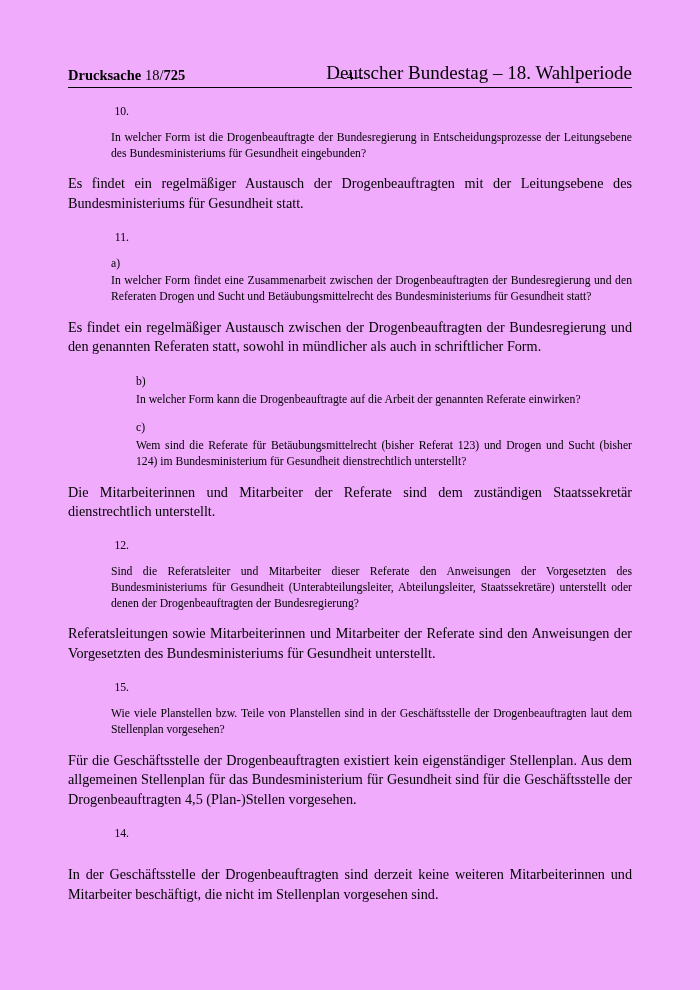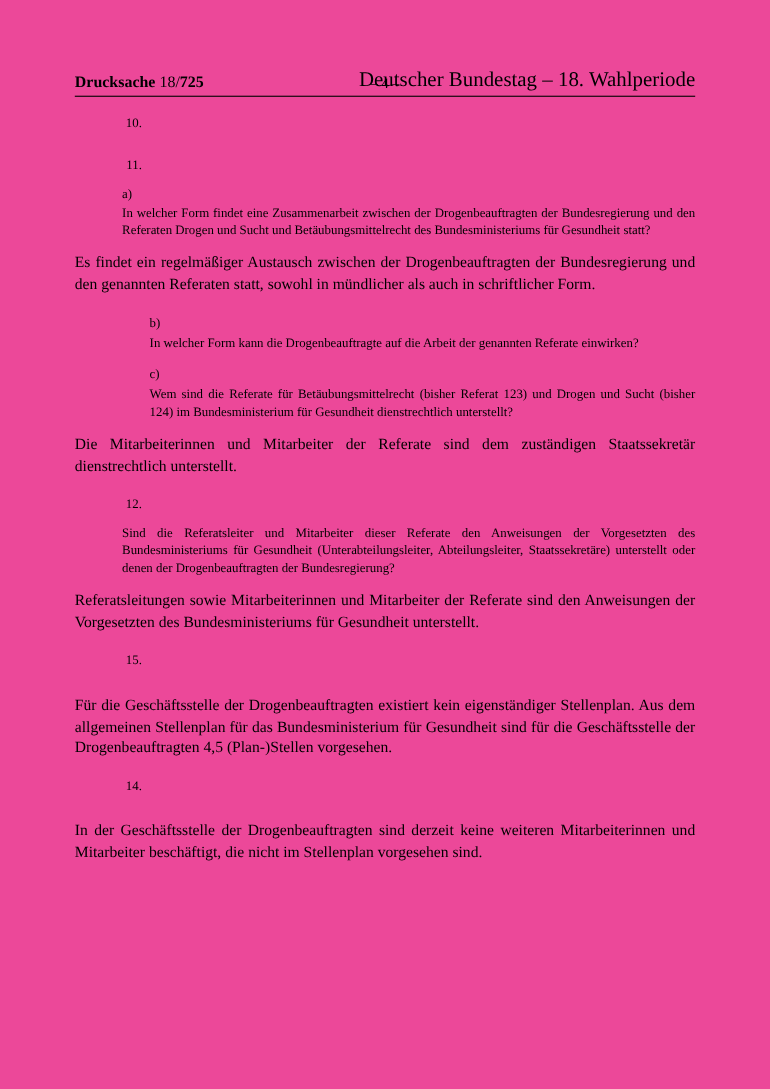--- a/index.html
+++ b/index.html
@@ -13,21 +13,21 @@
     font-family: "Liberation Serif", serif;
     color: #000000;
     position: relative;
     overflow: hidden;
   }
   .page {
     position: absolute;
     top: 0; left: 0;
     width: 700px;
     height: 990px;
-    background: #ec4899;
+    background: #f0abfc;
   }
   
   .header {
     position: absolute;
     top: 62px;
     left: 68px;
     width: 564px;
     height: 26px;
     display: flex;
     align-items: flex-end;
@@ -124,21 +124,23 @@
       <span class="hl-bold">Drucksache</span>
       <span class="hl-num">18/</span><span class="hl-num-bold">725</span>
     </div>
     <div class="header-center">– 4 –</div>
     <div class="header-right">Deutscher Bundestag – 18. Wahlperiode</div>
   </div>
 
   <div class="content">
       <div class="question">
         <div class="q-num">10.</div>
+        <div class="q-text">In welcher Form ist die Drogenbeauftragte der Bundesregierung in Entscheidungsprozesse der Leitungsebene des Bundesministeriums für Gesundheit eingebunden?</div>
       </div>
+      <p class="answer">Es findet ein regelmäßiger Austausch der Drogenbeauftragten mit der Leitungsebene des Bundesministeriums für Gesundheit statt.</p>
       <div class="question">
         <div class="q-num">11.</div>
         <div class="q-sublabel">a)</div>
         <div class="q-text">In welcher Form findet eine Zusammenarbeit zwischen der Drogenbeauftragten der Bundesregierung und den Referaten Drogen und Sucht und Betäubungsmittelrecht des Bundesministeriums für Gesundheit statt?</div>
       </div>
       <p class="answer">Es findet ein regelmäßiger Austausch zwischen der Drogenbeauftragten der Bundesregierung und den genannten Referaten statt, sowohl in mündlicher als auch in schriftlicher Form.</p>
       <div class="question sub">
         <div class="q-num">b)</div>
         <div class="q-text">In welcher Form kann die Drogenbeauftragte auf die Arbeit der genannten Referate einwirken?</div>
       </div>
@@ -147,20 +149,21 @@
         <div class="q-text">Wem sind die Referate für Betäubungsmittelrecht (bisher Referat 123) und Drogen und Sucht (bisher 124) im Bundesministerium für Gesundheit dienstrechtlich unterstellt?</div>
       </div>
       <p class="answer">Die Mitarbeiterinnen und Mitarbeiter der Referate sind dem zuständigen Staatssekretär dienstrechtlich unterstellt.</p>
       <div class="question">
         <div class="q-num">12.</div>
         <div class="q-text">Sind die Referatsleiter und Mitarbeiter dieser Referate den Anweisungen der Vorgesetzten des Bundesministeriums für Gesundheit (Unterabteilungsleiter, Abteilungsleiter, Staatssekretäre) unterstellt oder denen der Drogenbeauftragten der Bundesregierung?</div>
       </div>
       <p class="answer">Referatsleitungen sowie Mitarbeiterinnen und Mitarbeiter der Referate sind den Anweisungen der Vorgesetzten des Bundesministeriums für Gesundheit unterstellt.</p>
       <div class="question">
         <div class="q-num">15.</div>
+        <div class="q-text">Wie viele Planstellen bzw. Teile von Planstellen sind in der Geschäftsstelle der Drogenbeauftragten laut dem Stellenplan vorgesehen?</div>
       </div>
       <p class="answer">Für die Geschäftsstelle der Drogenbeauftragten existiert kein eigenständiger Stellenplan. Aus dem allgemeinen Stellenplan für das Bundesministerium für Gesundheit sind für die Geschäftsstelle der Drogenbeauftragten 4,5 (Plan-)Stellen vorgesehen.</p>
       <div class="question">
         <div class="q-num">14.</div>
       </div>
       <p class="answer">In der Geschäftsstelle der Drogenbeauftragten sind derzeit keine weiteren Mitarbeiterinnen und Mitarbeiter beschäftigt, die nicht im Stellenplan vorgesehen sind.</p>
     </div>
 
 </div>
 

